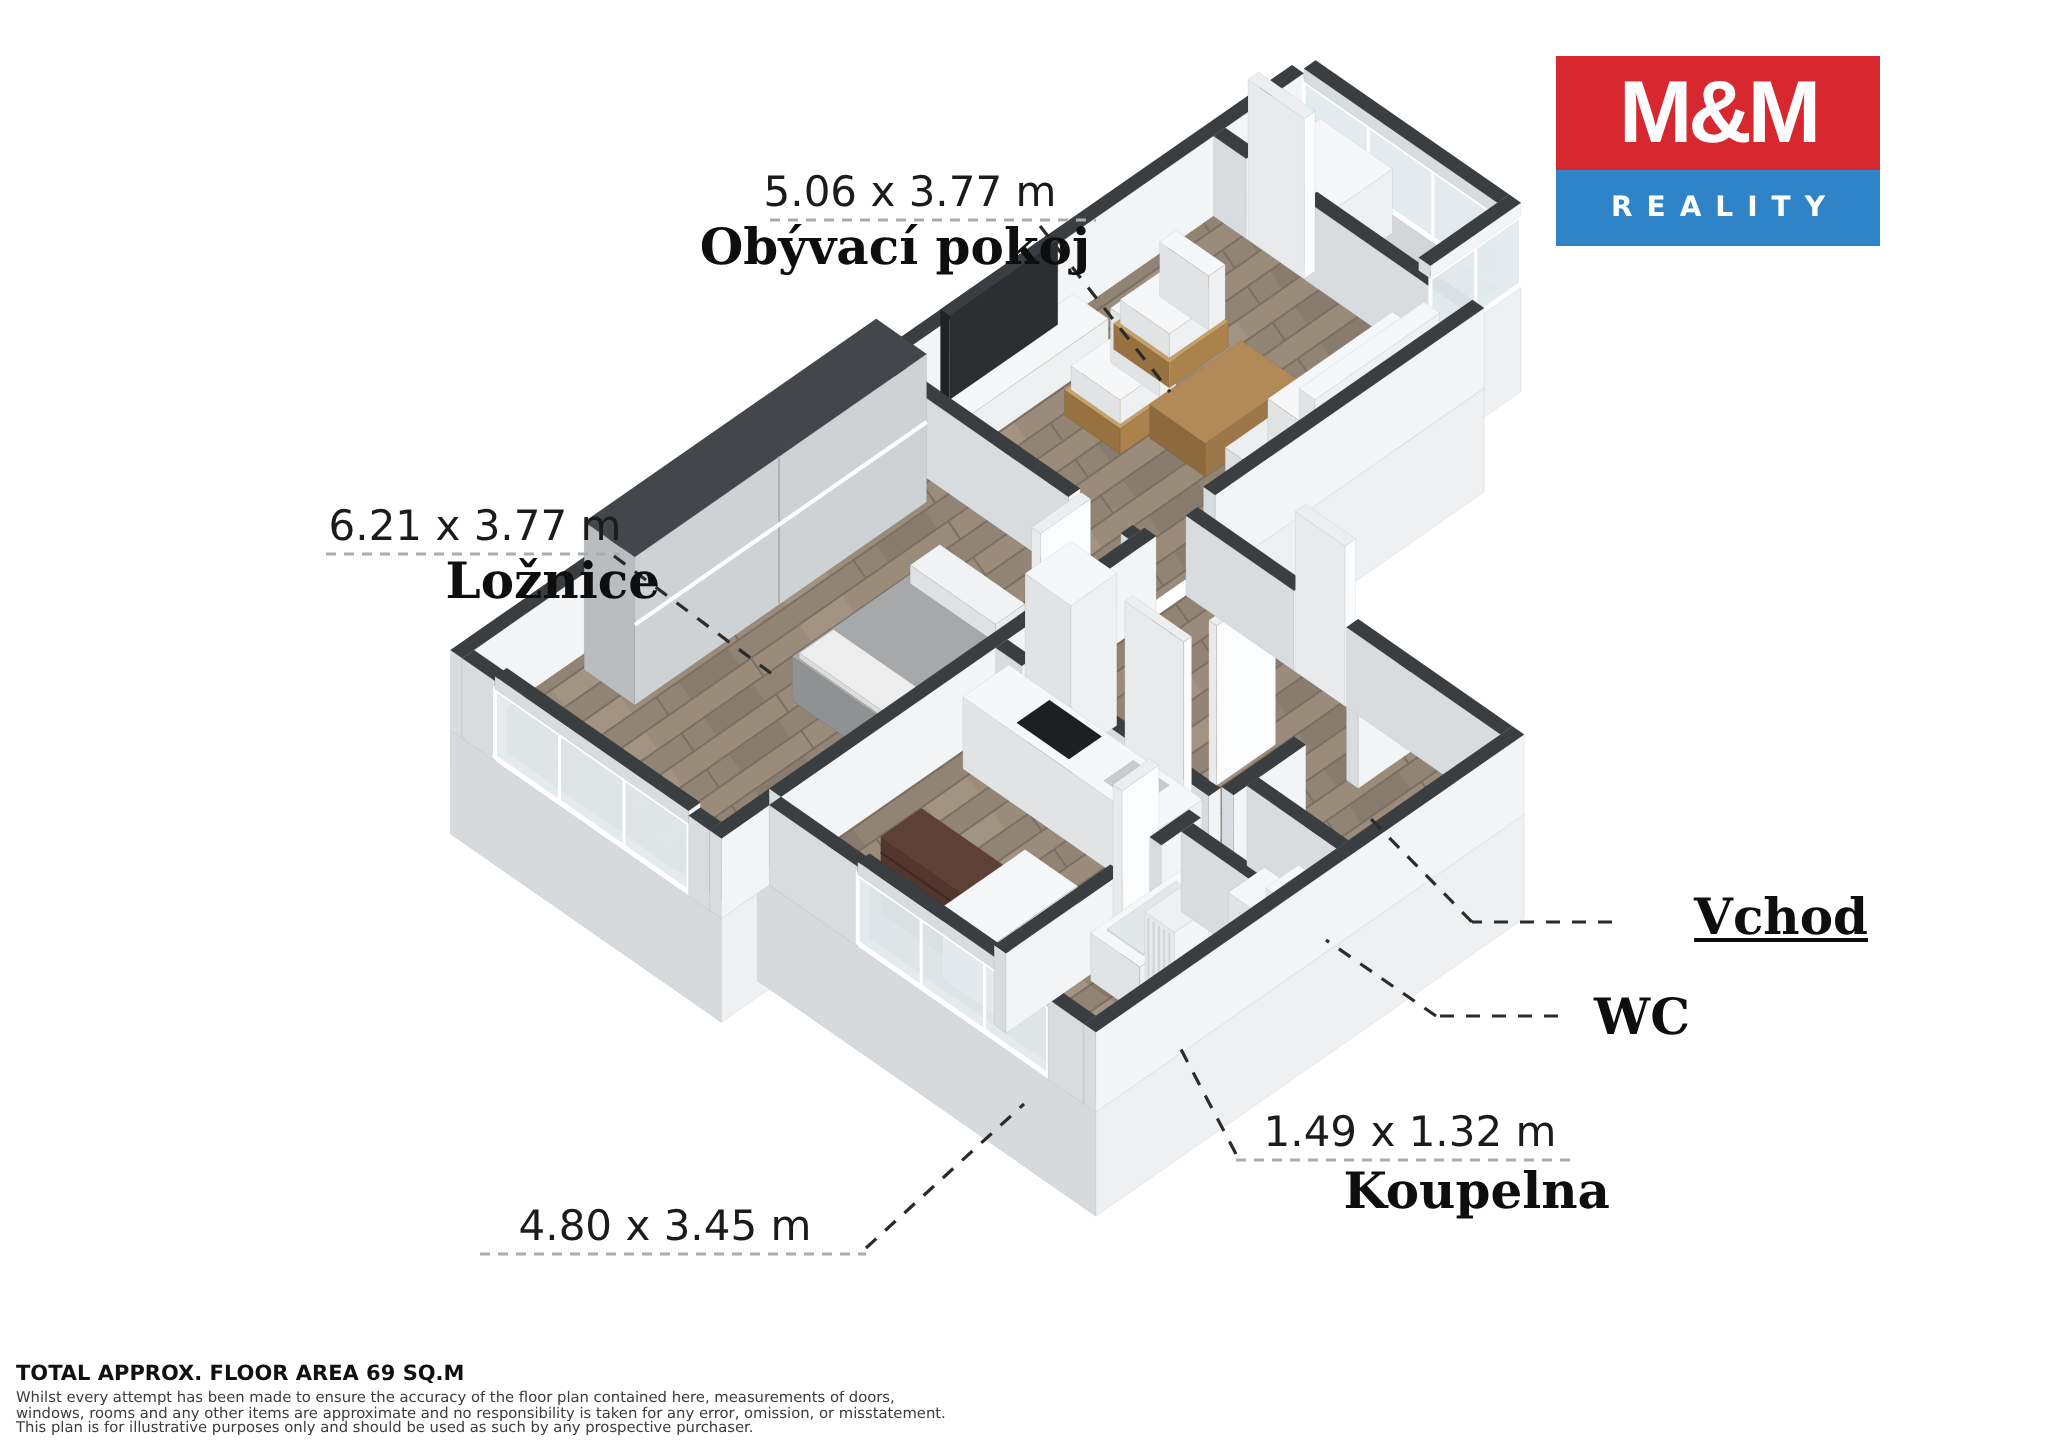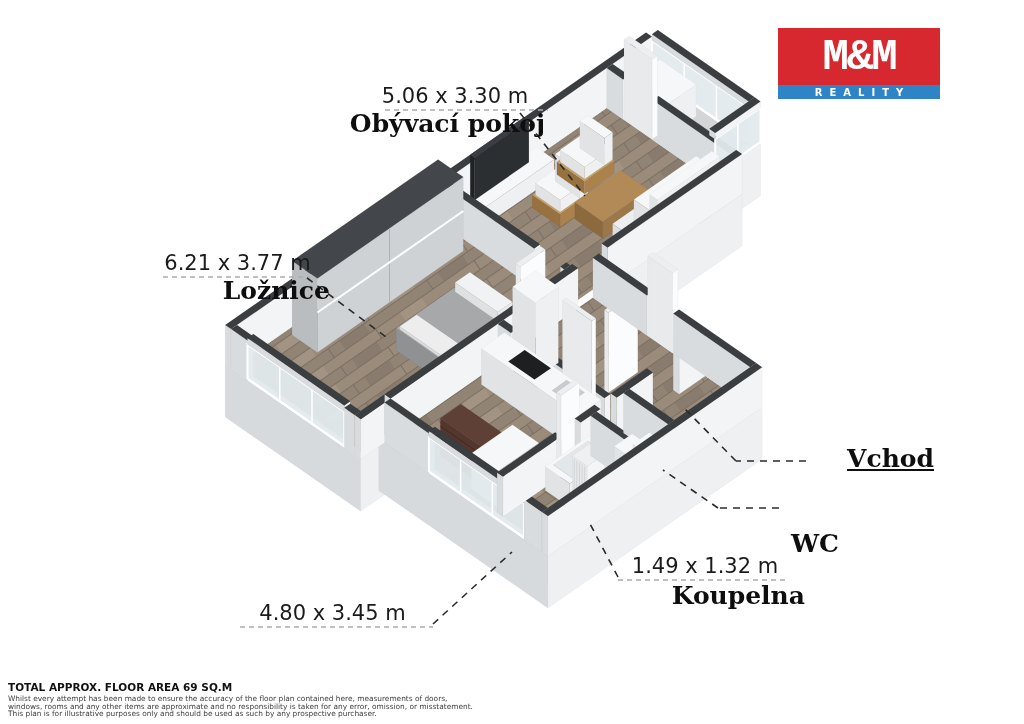--- a/index.html
+++ b/index.html
@@ -6,23 +6,23 @@
   #stage{position:relative;width:1024px;height:724px;background:#ffffff;overflow:hidden;
          font-family:"DejaVu Sans",sans-serif;}
   #plan-svg{position:absolute;left:0;top:0;}
   .dim-label{position:absolute;text-align:center;font-family:"DejaVu Sans",sans-serif;
              font-size:21px;color:#1b1b1b;white-space:nowrap;}
   .room-label{position:absolute;text-align:right;font-family:"DejaVu Serif",serif;
               font-weight:700;font-size:25px;color:#0e0e0e;white-space:nowrap;}
   .logo{position:absolute;left:778px;top:28px;width:162px;}
   .logo-top{height:57px;display:flex;align-items:center;justify-content:center;
             color:#fff;font-weight:700;font-size:44px;letter-spacing:-2px;
-            font-family:Liberation Mono, monospace;}
-  .logo-bottom{height:14px;margin-top:0px;display:flex;align-items:center;justify-content:center;
-            color:#fff;font-weight:700;font-size:10px;letter-spacing:7px;text-indent:7px;
+            font-family:Liberation Sans, sans-serif;}
+  .logo-bottom{height:38px;margin-top:0px;display:flex;align-items:center;justify-content:center;
+            color:#fff;font-weight:700;font-size:14px;letter-spacing:7px;text-indent:7px;
             font-family:"DejaVu Sans",sans-serif;}
   .footer{position:absolute;left:8px;color:#111;}
   .addr{top:663px;font-size:13.5px;}
   .area{top:681px;font-size:10.5px;font-weight:600;}
   .disc{top:695px;font-size:7.4px;line-height:7.6px;color:#3c3c3c;}
 </style>
 </head>
 <body>
 
 <div id="stage">
@@ -274,33 +274,33 @@
         <line x1="779" y1="508" x2="718" y2="508" stroke="#2b2b2b" stroke-width="1.6" stroke-dasharray="7 6"></line>
         <line x1="718" y1="508" x2="663" y2="470" stroke="#2b2b2b" stroke-width="1.6" stroke-dasharray="7 6"></line>
       </g>
   </svg>
 
   <div class="logo">
     <div class="logo-top" style="background: rgb(215, 40, 47);">M&amp;M</div>
     <div class="logo-bottom" style="background: rgb(46, 132, 198);">REALITY</div>
   </div>
 
-  <div class="dim-label" style="left:340px;top:84px;width:230px;">5.06 x 3.30 m</div>
+  <div class="dim-label" style="left:340px;top:84px;width:230px;">5.06 x 3.77 m</div>
   <div class="room-label" style="left:305px;top:109px;width:240px;">Obývací pokoj</div>
 
   <div class="dim-label" style="left:145px;top:251px;width:185px;">6.21 x 3.77 m</div>
   <div class="room-label" style="left:145px;top:276px;width:185px;">Ložnice</div>
 
   <div class="dim-label" style="left:235px;top:601px;width:195px;">4.80 x 3.45 m</div>
 
   <div class="dim-label" style="left:605px;top:554px;width:200px;">1.49 x 1.32 m</div>
   <div class="room-label" style="left:605px;top:581px;width:200px;">Koupelna</div>
 
   <div class="room-label" style="left:844px;top:444px;width:90px;text-align:right;text-decoration:underline;">Vchod</div>
-  <div class="room-label" style="left:785px;top:494px;width:60px;text-align:center;margin-top:35px;">WC</div>
+  <div class="room-label" style="left:785px;top:494px;width:60px;text-align:right;">WC</div>
 
   <div class="footer area" style="position:absolute;">TOTAL APPROX. FLOOR AREA 69 SQ.M</div>
   <div class="footer disc" style="position:absolute;">
     <div>Whilst every attempt has been made to ensure the accuracy of the floor plan contained here, measurements of doors,</div>
     <div>windows, rooms and any other items are approximate and no responsibility is taken for any error, omission, or misstatement.</div>
     <div>This plan is for illustrative purposes only and should be used as such by any prospective purchaser.</div>
   </div>
 </div>
 
 </body></html>

